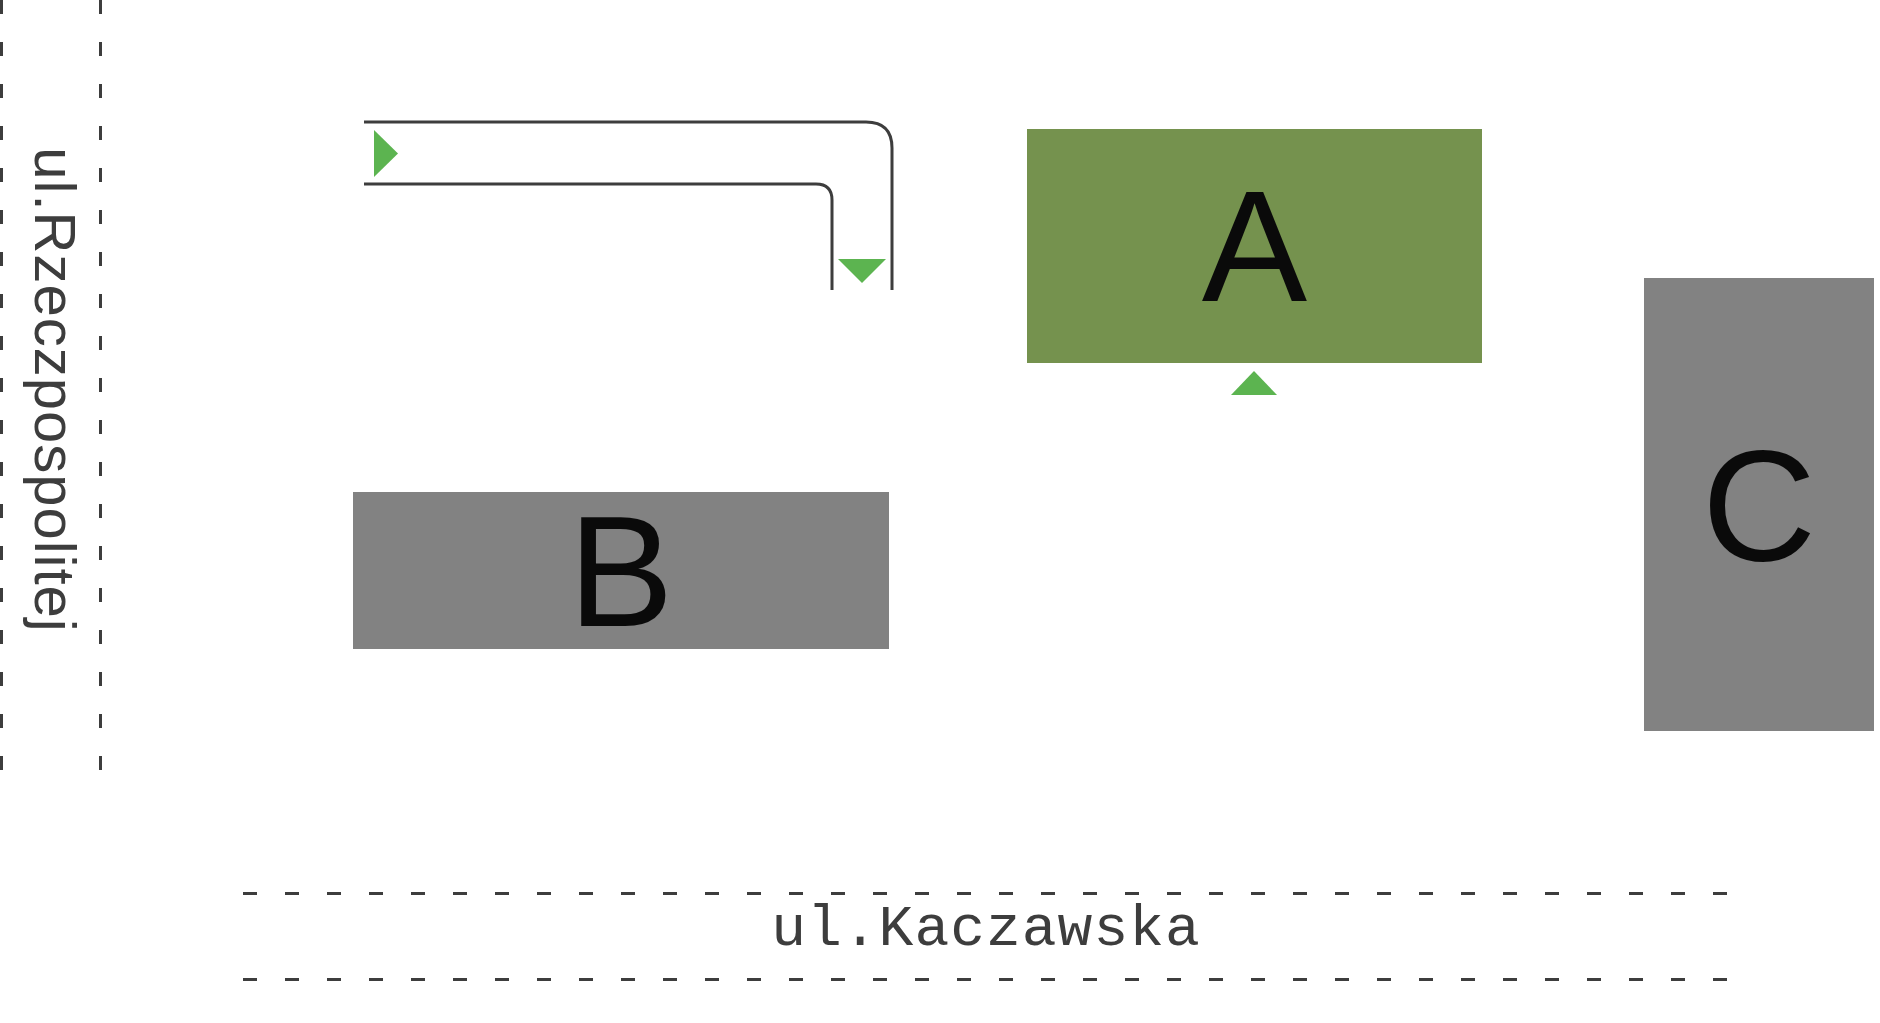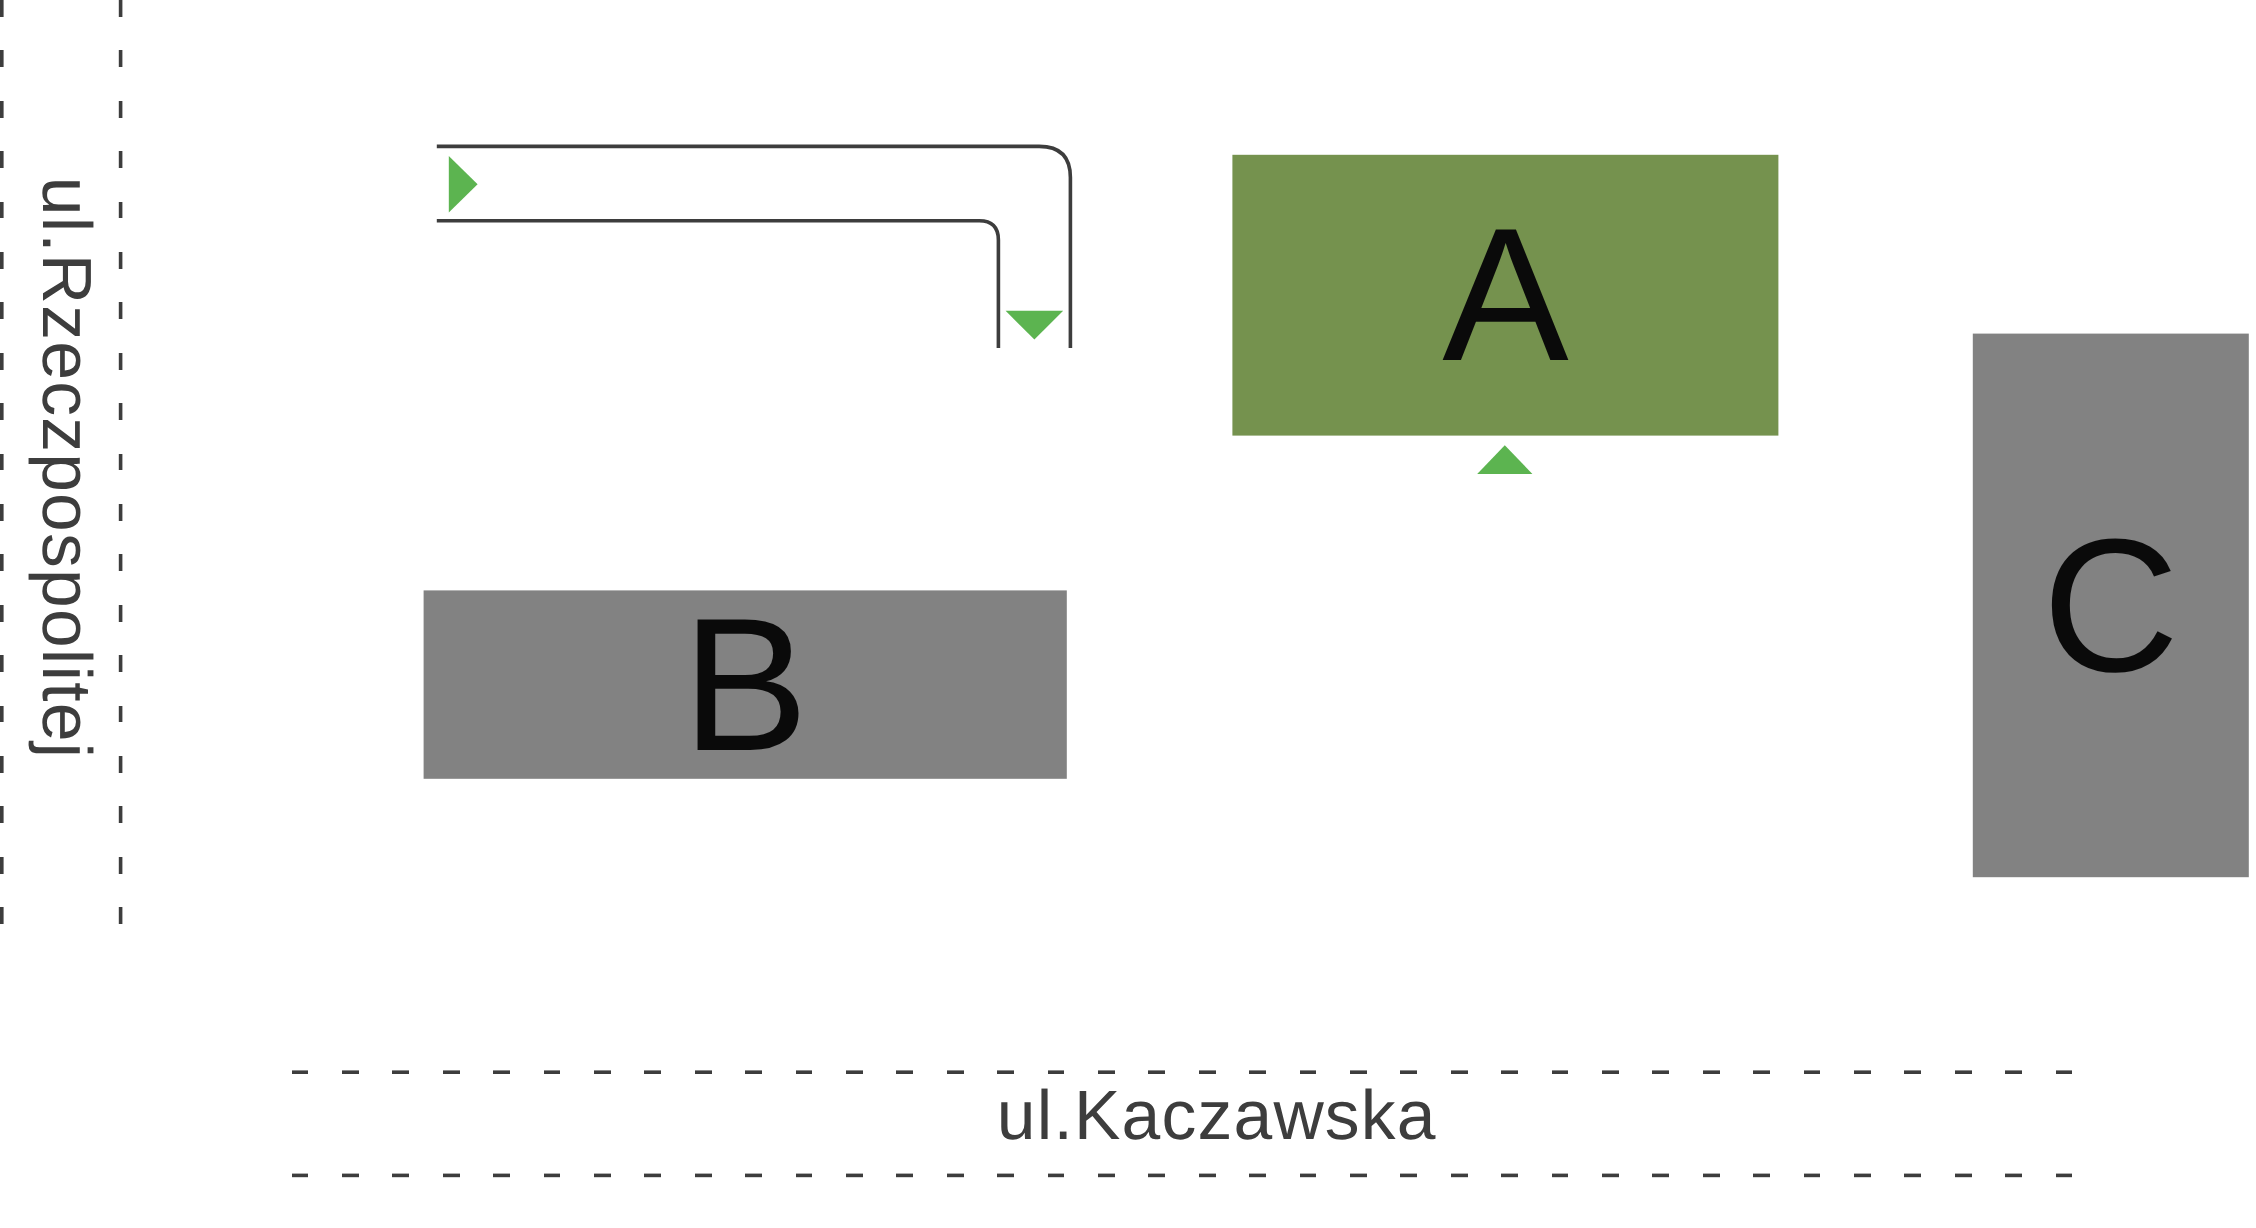--- a/index.html
+++ b/index.html
@@ -61,23 +61,24 @@
     line-height: 1;
     white-space: nowrap;
     letter-spacing: 1px;
   }
   .vlabel {
     left: 55px;
     top: 390px;
     transform: translate(-50%, -50%) rotate(90deg);
   }
   .hlabel {
-    left: 1014px;
+    left: 986px;
     top: 930px;
     transform: translate(-50%, -50%);
+    font-family: Liberation Mono, monospace;
   }
 
   
   .overlay {
     position: absolute;
     left: 0;
     top: 0;
     width: 1880px;
     height: 1023px;
     pointer-events: none;

